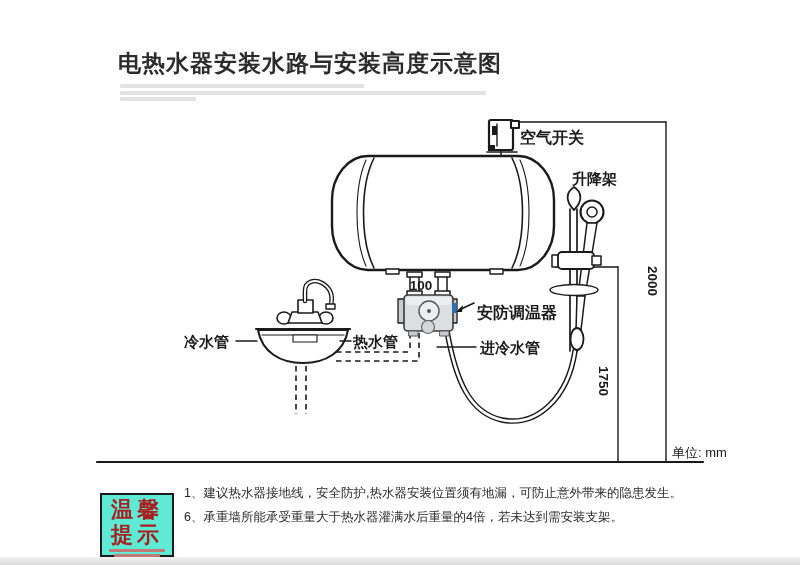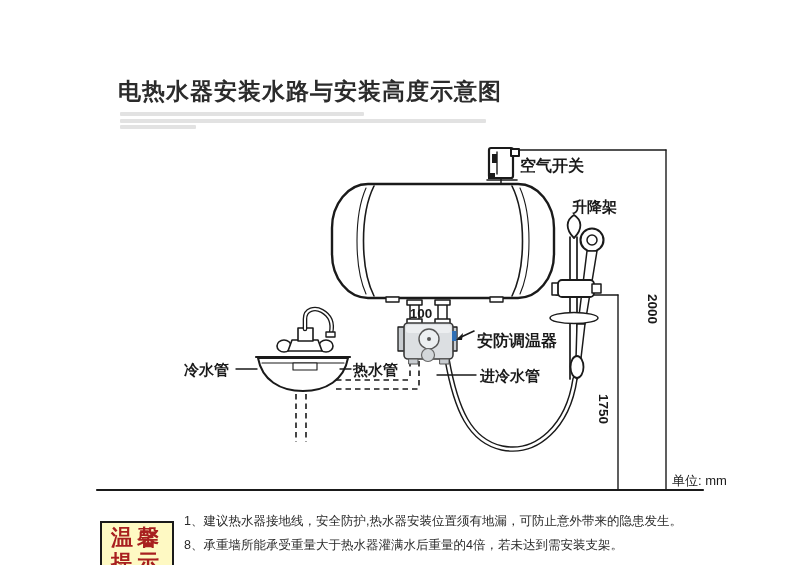--- a/index.html
+++ b/index.html
@@ -1,31 +1,31 @@
 <!DOCTYPE html>
 <html><head>
 <meta charset="utf-8">
 <style>
   html,body{margin:0;padding:0;background:#fff;}
   body{width:800px;height:565px;position:relative;overflow:hidden;
        font-family:"Liberation Sans","DejaVu Sans",sans-serif;color:#222;}
-  .page{position:absolute;inset:0;background:#fff;margin-top:28px;}
+  .page{position:absolute;inset:0;background:#fff;}
   .title{position:absolute;left:118px;top:48px;font-size:23px;font-weight:800;
          letter-spacing:1px;color:#2b2b2b;}
   .faint-bar{position:absolute;height:4px;background:#e2e2e2;border-radius:1px;}
   .fb1{left:120px;top:84px;width:244px;}
   .fb2{left:120px;top:91px;width:366px;}
   .fb3{left:120px;top:97px;width:76px;}
   svg{position:absolute;left:0;top:0;}
   svg text{font-family:"Liberation Sans","DejaVu Sans",sans-serif;}
   .lbl{font-size:16px;font-weight:bold;fill:#1a1a1a;}
   .lbl-sm{font-size:15px;font-weight:bold;fill:#1a1a1a;}
   .dim{font-size:13.5px;font-weight:bold;fill:#1a1a1a;}
   .stamp-box{position:absolute;left:100px;top:493px;width:74px;height:64px;
-             border:2.5px solid #1a1a1a;background:#fef9c3;text-align:center;box-sizing:border-box;}
+             border:2.5px solid #1a1a1a;background:#5eead4;text-align:center;box-sizing:border-box;}
   .stamp-text{margin-top:4px;font-size:22px;line-height:21px;font-weight:900;
               letter-spacing:4px;color:#a81f1f;}
   .stamp-micro{height:3px;background:#c07c74;margin:2px auto 0;border-radius:1px;}
   .sm1{width:56px;margin-top:4px;}
   .sm2{width:46px;}
   .tips{position:absolute;left:184px;top:482px;width:545px;font-size:12.5px;
         line-height:23.5px;color:#2a2a2a;}
   .bottom-strip{position:absolute;left:0;top:557px;width:800px;height:8px;
                 background:linear-gradient(#f2f2f2,#d9d9d9);}
 </style>
@@ -164,17 +164,17 @@
 
   <div class="stamp-box">
     <div class="stamp-text">温馨</div>
     <div class="stamp-text">提示</div>
     <div class="stamp-micro sm1"></div>
     <div class="stamp-micro sm2"></div>
   </div>
 
   <div class="tips">
     <div>1、建议热水器接地线，安全防护,热水器安装位置须有地漏，可防止意外带来的隐患发生。</div>
-    <div>8、承重墙所能承受重量大于热水器灌满水后重量的4倍，若未达到需安装支架。</div>
+    <div>6、承重墙所能承受重量大于热水器灌满水后重量的4倍，若未达到需安装支架。</div>
   </div>
 
   <div class="bottom-strip"></div>
 </div>
 
 </body></html>

